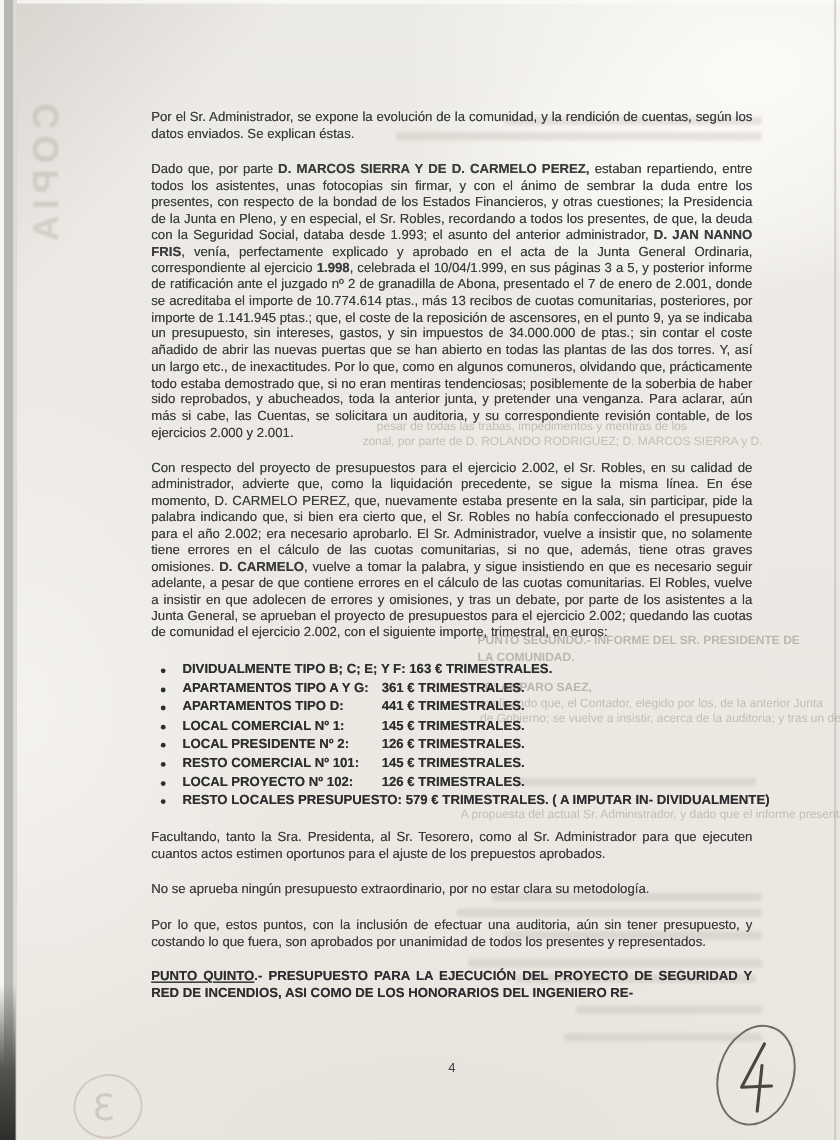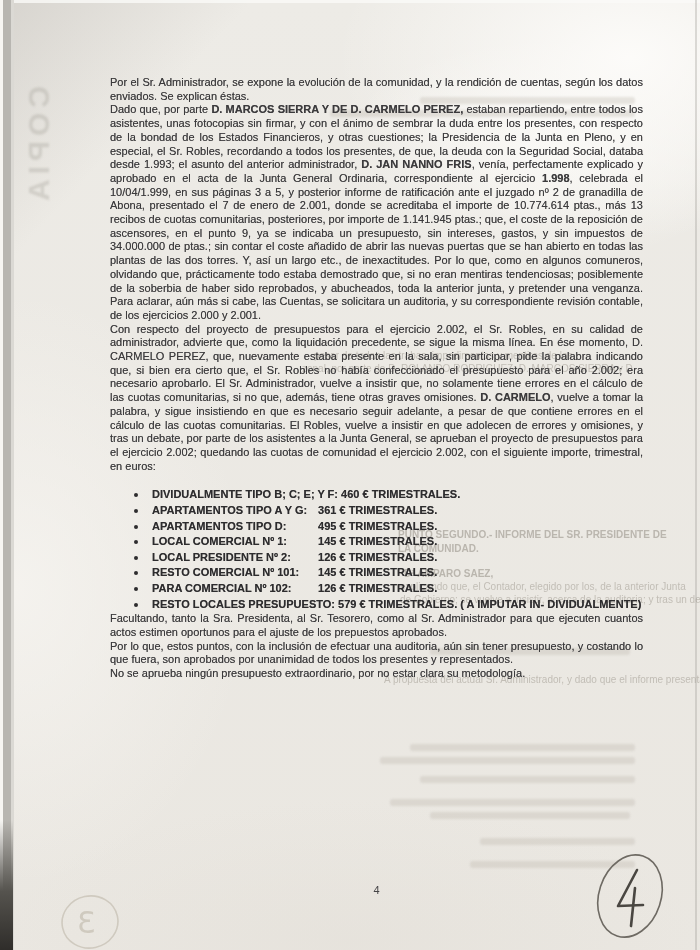--- a/index.html
+++ b/index.html
@@ -19,21 +19,21 @@
     background:linear-gradient(90deg,#f7f6f3 0 3px,#b8b6b1 3px 11px,#dbd9d4 11px 14px,rgba(219,217,212,0) 14px);}
   .edge-left-dark{position:absolute;left:0;top:820px;width:13px;height:130px;
     background:linear-gradient(180deg,rgba(90,88,84,0), #55534e 55%, #2f2d2a);}
   .edge-right-line{position:absolute;right:3px;top:0;width:2px;height:950px;background:rgba(160,157,152,.35);}
   .edge-top{position:absolute;left:0;top:0;width:700px;height:3px;background:rgba(250,250,248,.8);}
 
   
   #content{position:absolute;left:110px;top:76px;width:533px;
     font-size:11px;line-height:13.7px;text-align:justify;
     text-shadow:0 0 .4px rgba(59,58,60,.65);}
-  #content p{margin:0;}
+  #content p{margin:16px;}
   p.gap-s{margin-top:15px;} p.gap-m{margin-top:26px;} p.gap-l{margin-top:28px;}
 
   ul.quotas{list-style:none;margin:14px 0 0 0;padding:0 0 0 18px;
     font-weight:bold;color:#2d2c2e;font-size:11px;line-height:15.6px;text-align:left;}
   ul.quotas li{position:relative;padding-left:24px;}
   ul.quotas li::before{content:"";position:absolute;left:6px;top:6px;width:4px;height:4px;
     border-radius:50%;background:#2d2c2e;}
   ul.quotas .ql{display:inline-block;min-width:163px;}
 
   .heading{font-weight:bold;color:#2d2c2e;}
@@ -86,33 +86,34 @@
   <div class="streak" style="left:430px;top:812px;width:200px;"></div>
   <div class="streak" style="left:480px;top:838px;width:155px;"></div>
   <div class="streak" style="left:470px;top:861px;width:165px;"></div>
 
   <div id="content">
     <p><span>Por el Sr. Administrador, se expone la evolución de la comunidad, y la rendición de cuentas, según los datos enviados. Se explican éstas.</span></p>
     <p class="gap-s"><span>Dado que, por parte </span><span style="font-weight: bold;">D. MARCOS SIERRA Y DE D. CARMELO PEREZ,</span><span> estaban repartiendo, entre todos los asistentes,  unas fotocopias sin firmar, y con el ánimo de sembrar la duda entre los presentes, con respecto de la bondad de los Estados Financieros, y otras cuestiones; la Presidencia de la Junta en Pleno, y en especial, el Sr. Robles, recordando a todos los presentes, de que, la deuda con la Seguridad Social, databa desde 1.993; el asunto del anterior administrador, </span><span style="font-weight: bold;">D. JAN NANNO FRIS</span><span>, venía, perfectamente explicado y aprobado en el acta de la Junta General Ordinaria, correspondiente al ejercicio </span><span style="font-weight: bold;">1.998</span><span>, celebrada el 10/04/1.999, en sus páginas 3 a 5, y posterior informe de ratificación ante el juzgado nº 2 de granadilla de Abona, presentado el 7 de enero de 2.001, donde se acreditaba el importe de 10.774.614 ptas., más 13 recibos de cuotas comunitarias, posteriores,  por importe de 1.141.945 ptas.; que, el coste de la reposición de ascensores, en el punto 9, ya se indicaba un presupuesto, sin intereses, gastos,  y sin impuestos  de 34.000.000 de ptas.; sin contar el coste añadido de abrir las nuevas puertas que se han abierto en todas las plantas de las dos torres. Y, así un largo etc., de inexactitudes. Por lo que, como en algunos comuneros, olvidando que, prácticamente todo estaba demostrado que, si no eran mentiras tendenciosas; posiblemente de la soberbia de haber sido reprobados, y abucheados,  toda la anterior junta,  y pretender una venganza. Para aclarar, aún más si cabe, las Cuentas, se solicitara un auditoria, y su correspondiente revisión contable,  de los ejercicios 2.000 y 2.001.</span></p>
     <p class="gap-m"><span>Con respecto del  proyecto de presupuestos para el ejercicio 2.002, el Sr. Robles, en su calidad de administrador, advierte que, como la liquidación precedente, se sigue la misma línea. En ése momento, D. CARMELO PEREZ, que, nuevamente estaba presente en la sala, sin participar, pide la palabra indicando que, si bien era cierto que, el Sr. Robles no había confeccionado el presupuesto para el año 2.002; era necesario aprobarlo. El Sr. Administrador, vuelve a insistir que, no solamente tiene errores en el cálculo de las cuotas comunitarias, si no que, además, tiene otras graves omisiones. </span><span style="font-weight: bold;">D. CARMELO</span><span>, vuelve a tomar la palabra, y sigue insistiendo en que es necesario seguir adelante,  a pesar de que contiene errores en el cálculo de las cuotas comunitarias.  El Robles, vuelve a insistir en que adolecen de errores y omisiones, y tras un debate, por parte de los asistentes a la Junta General, se aprueban el proyecto de presupuestos para el ejercicio 2.002; quedando las cuotas de comunidad el ejercicio 2.002, con el siguiente importe, trimestral, en euros:</span></p>
 
     <ul class="quotas">
-      <li><span class="ql">DIVIDUALMENTE TIPO B; C; E; Y F:</span> <span>460 € TRIMESTRALES.</span></li>
+      <li><span class="ql">DIVIDUALMENTE TIPO B; C; E; Y F:</span> <span>163 € TRIMESTRALES.</span></li>
       <li><span class="ql">APARTAMENTOS TIPO A Y G:</span> <span>361 € TRIMESTRALES.</span></li>
-      <li><span class="ql">APARTAMENTOS TIPO D:</span> <span>495 € TRIMESTRALES.</span></li>
+      <li><span class="ql">APARTAMENTOS TIPO D:</span> <span>441 € TRIMESTRALES.</span></li>
       <li><span class="ql">LOCAL COMERCIAL Nº 1:</span> <span>145 € TRIMESTRALES.</span></li>
       <li><span class="ql">LOCAL PRESIDENTE Nº 2:</span> <span>126 € TRIMESTRALES.</span></li>
       <li><span class="ql">RESTO COMERCIAL Nº 101:</span> <span>145 € TRIMESTRALES.</span></li>
-      <li><span class="ql">PARA COMERCIAL Nº 102:</span> <span>126 € TRIMESTRALES.</span></li>
+      <li><span class="ql">LOCAL PROYECTO Nº 102:</span> <span>126 € TRIMESTRALES.</span></li>
       <li><span>RESTO LOCALES PRESUPUESTO:</span> <span>579 € TRIMESTRALES. ( A IMPUTAR IN- DIVIDUALMENTE)</span></li>
     </ul>
 
     <p class="gap-s"><span>Facultando, tanto la Sra. Presidenta, al Sr. Tesorero, como al Sr. Administrador para que ejecuten cuantos actos estimen oportunos para el ajuste de los prepuestos aprobados.</span></p>
+    <p class="gap-m"><span>No se aprueba ningún presupuesto extraordinario, por no estar clara su metodología.</span></p>
     <p class="gap-m"><span>Por lo que,  estos puntos, con la inclusión de efectuar una auditoria, aún sin tener presupuesto, y costando lo que fuera, son aprobados por unanimidad de todos los presentes y representados.</span></p>
-    <p class="gap-m"><span>No se aprueba ningún presupuesto extraordinario, por no estar clara su metodología.</span></p>
+    <p class="gap-l heading"><span style="font-weight: bold; text-decoration: underline;">PUNTO QUINTO</span><span style="font-weight: bold;">.- PRESUPUESTO PARA LA EJECUCIÓN DEL PROYECTO DE SEGURIDAD Y RED DE INCENDIOS, ASI COMO DE LOS HONORARIOS DEL INGENIERO RE-</span></p>
   </div>
 
   <div id="page-number">4</div>
 
   <svg style="left:586px;top:848px;" width="90" height="98" viewBox="0 0 90 98">
     <ellipse cx="44" cy="48" rx="31" ry="42" fill="none" stroke="#6e6a63" stroke-width="1.6" transform="rotate(18 44 48)"></ellipse>
     <path d="M51 22 L32 58 L57 57" fill="none" stroke="#4a4742" stroke-width="2.6" stroke-linecap="round" stroke-linejoin="round"></path>
     <path d="M49 40 L45 78" fill="none" stroke="#4a4742" stroke-width="2.6" stroke-linecap="round"></path>
   </svg>
 

